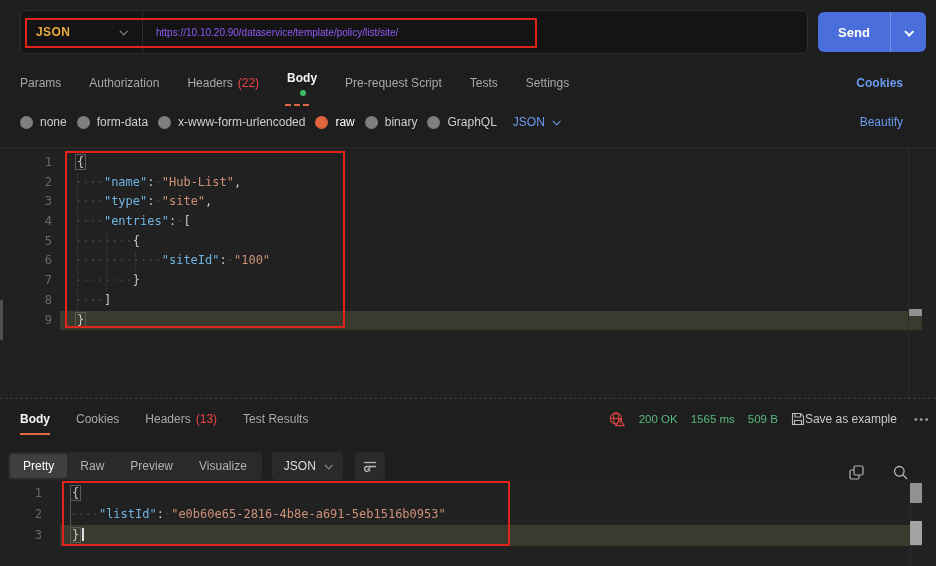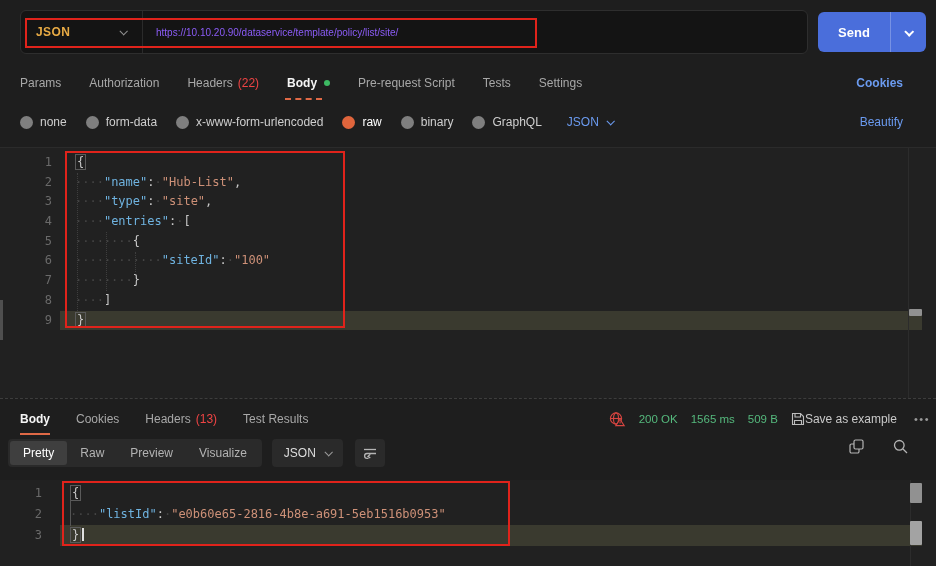--- a/index.html
+++ b/index.html
@@ -42,31 +42,31 @@
   }
   .send-caret .chev { width:7px; height:7px; border-width:2px; }
   
   .req-tabs {
     position:absolute; left:0; top:64px; width:936px; height:38px;
     display:flex; align-items:center; padding-left:20px; gap:28px;
     font-size:12px; color:#a8a8a8;
   }
   .tab { position:relative; display:flex; align-items:center; gap:5px; cursor:pointer; white-space:nowrap; }
   .tab .count { color:#ef4444; }
-  .tab.active { color:#f5f5f5; font-weight:bold; }
+  .tab.active { color:#f5f5f5; font-weight:bold;flex-direction:column; }
   .tab.active .underline-dashed {
     position:absolute; left:-2px; right:8px; bottom:-10px;
     border-bottom:2px dashed #e06946;
   }
   .green-dot { width:6px; height:6px; border-radius:50%; background:#3dba63; margin-left:2px; }
   .cookies-link { margin-left:auto; margin-right:33px; color:#6b9bf0; font-weight:bold; font-size:12px; cursor:pointer; }
   
   .body-type-row {
     position:absolute; left:0; top:106px; width:936px; height:32px;
-    display:flex; align-items:center; padding-left:20px; gap:19px;
+    display:flex; align-items:center; padding-left:20px; gap:10px;
     font-size:12px; color:#cfcfcf;
   }
   .radio-opt { display:flex; align-items:center; gap:7px; cursor:pointer; white-space:nowrap; }
   .radio-circle { width:13px; height:13px; border-radius:50%; background:#7f7f7f; }
   .radio-opt.selected .radio-circle { background:#e0653c; }
   .radio-opt.selected { color:#ffffff; }
   .format-select { display:flex; align-items:center; gap:8px; color:#6b9bf0; margin-left:6px; cursor:pointer; }
   .beautify-link { margin-left:auto; margin-right:33px; color:#6b9bf0; font-size:12px; cursor:pointer; }
   
   .editor { position:absolute; left:0; width:936px; background:#212121; }
@@ -104,21 +104,21 @@
   }
   .tab.active .underline-solid {
     position:absolute; left:0; right:0; bottom:-9px; border-bottom:2px solid #e06946;
   }
   .resp-meta { margin-left:auto; margin-right:6px; display:flex; align-items:center; gap:13px; }
   .meta-green { color:#55b97d; font-size:11.5px; white-space:nowrap; }
   .save-example { display:flex; align-items:flex-start; gap:0; color:#c9c9c9; font-size:12px; cursor:pointer; }
   .more-dots { color:#9a9a9a; font-size:11px; letter-spacing:1.5px; margin-left:4px; cursor:pointer; }
   
   .resp-view-row { position:absolute; left:0; top:439px; width:936px; height:41px;
-    display:flex; align-items:flex-start; padding-left:8px; }
+    display:flex; align-items:flex-end; padding-left:8px; }
   .pill-group { background:#2a2a2a; border-radius:4px; height:28px; display:flex; align-items:center; padding:2px; }
   .pill { padding:0 13px; height:24px; line-height:24px; border-radius:3px; color:#b3b3b3; font-size:12px; cursor:pointer; }
   .pill.active { background:#3f3f3f; color:#fff; }
   .json-select2 { margin-left:10px; background:#2a2a2a; border-radius:4px; height:28px;
     padding:0 12px; display:flex; align-items:center; gap:9px; color:#dedede; font-size:12px; cursor:pointer; }
   .json-select2 .chev { color:#9a9a9a; }
   .wrap-btn { margin-left:12px; width:30px; height:28px; background:#2a2a2a; border-radius:4px;
     display:flex; align-items:center; justify-content:center; cursor:pointer; }
   .view-right-icons { margin-left:auto; display:flex; align-items:center; gap:29px; margin-right:28px; }
   .icon-btn { cursor:pointer; display:flex; }

